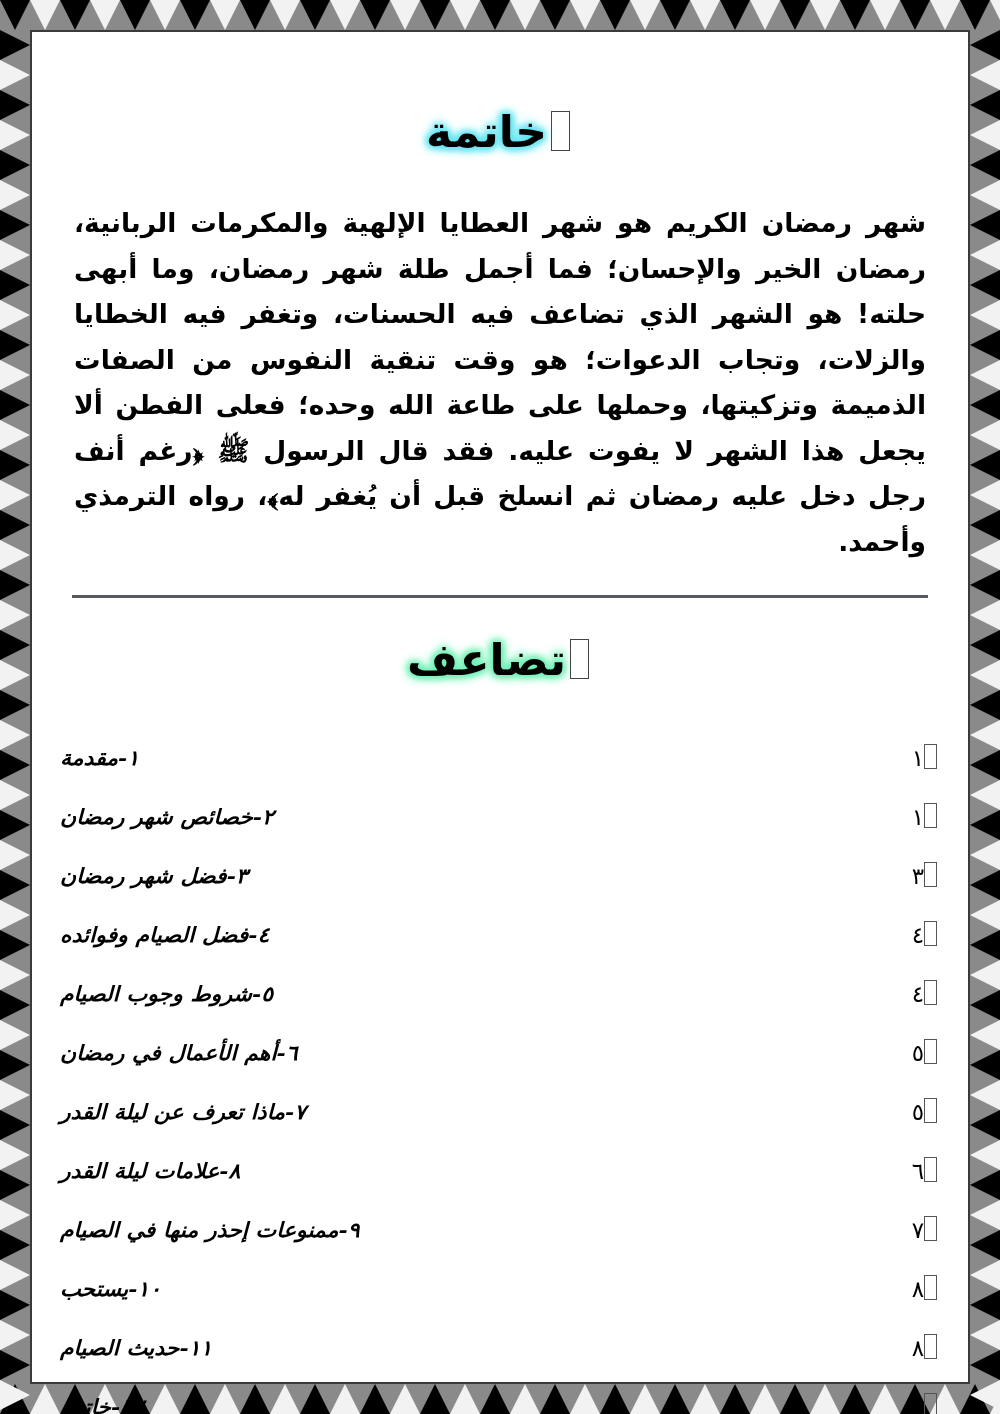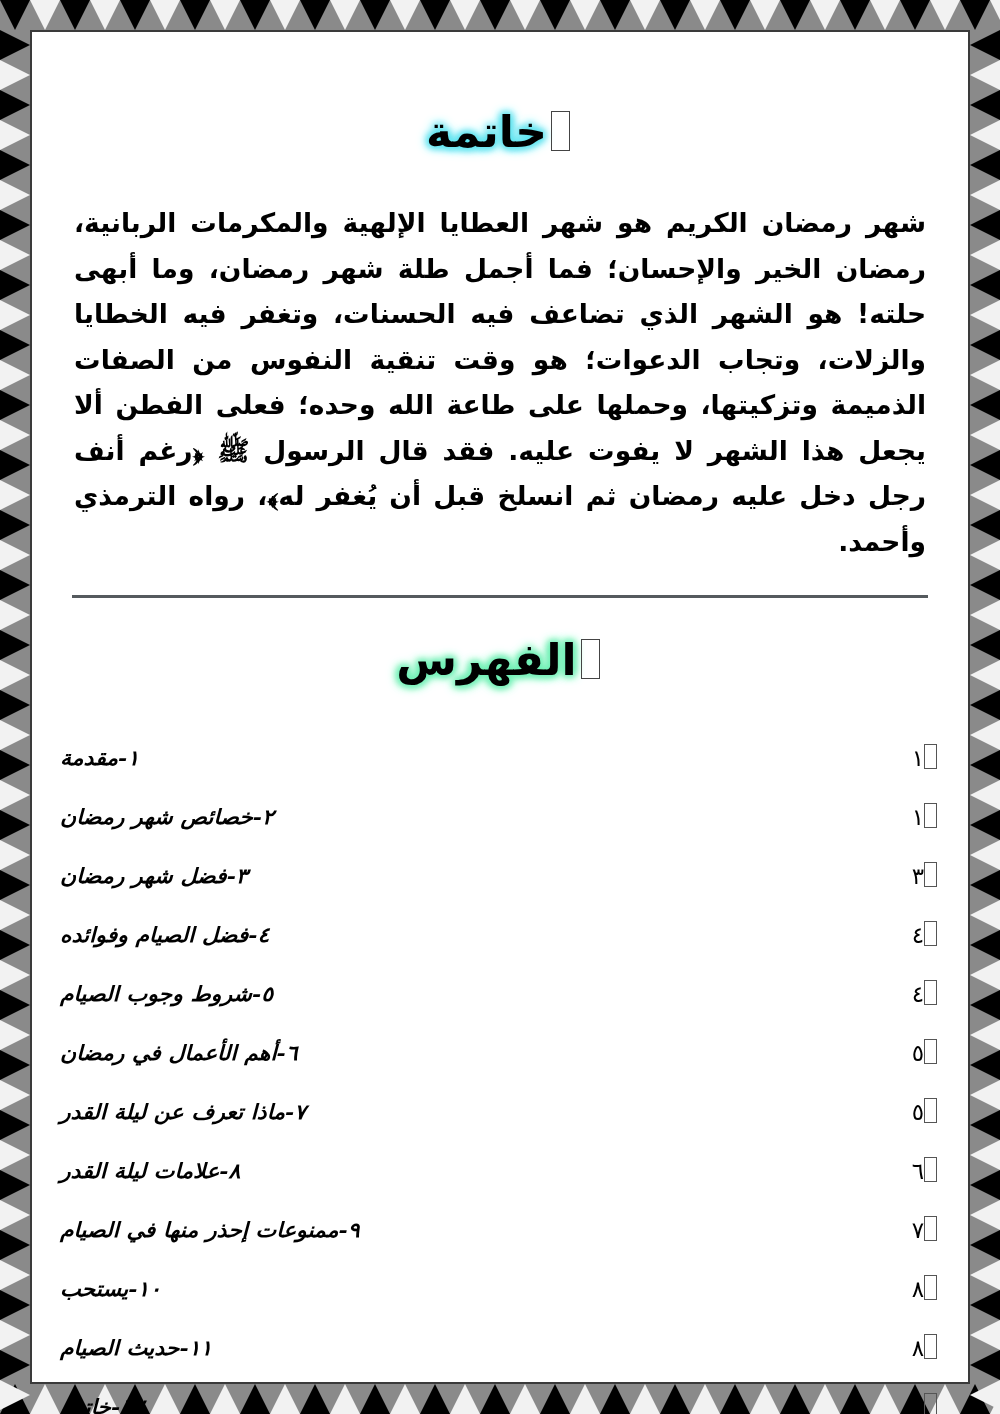--- a/index.html
+++ b/index.html
@@ -377,21 +377,21 @@
   <div class="inner-rule inner-rule-right"></div>
 
   <div class="content">
 
     <h1 class="heading heading-conclusion"><span class="tofu"></span><span>خاتمة</span></h1>
 
     <p class="body-text">شهر رمضان الكريم هو شهر العطايا الإلهية والمكرمات الربانية، رمضان الخير والإحسان؛ فما أجمل طلة شهر رمضان، وما أبهى حلته! هو الشهر الذي تضاعف فيه الحسنات، وتغفر فيه الخطايا والزلات، وتجاب الدعوات؛ هو وقت تنقية النفوس من الصفات الذميمة وتزكيتها، وحملها على طاعة الله وحده؛ فعلى الفطن ألا يجعل هذا الشهر لا يفوت عليه. فقد قال الرسول ﷺ ﴿رغم أنف رجل دخل عليه رمضان ثم انسلخ قبل أن يُغفر له﴾، رواه الترمذي وأحمد.</p>
 
     <div class="divider"></div>
 
-    <h1 class="heading heading-index" style="margin-top:40px;"><span class="tofu"></span><span>الفهرس</span></h1>
+    <h1 class="heading heading-index" style="margin-top:40px;"><span class="tofu"></span><span>تضاعف</span></h1>
 
     <table class="toc">
       <tbody id="toc-body">
           <tr>
             <td class="toc-page"><span class="tofu-sm"></span><span>١</span></td>
             <td class="toc-title">١-مقدمة</td>
           </tr>
           <tr>
             <td class="toc-page"><span class="tofu-sm"></span><span>١</span></td>
             <td class="toc-title">٢-خصائص شهر رمضان</td>

